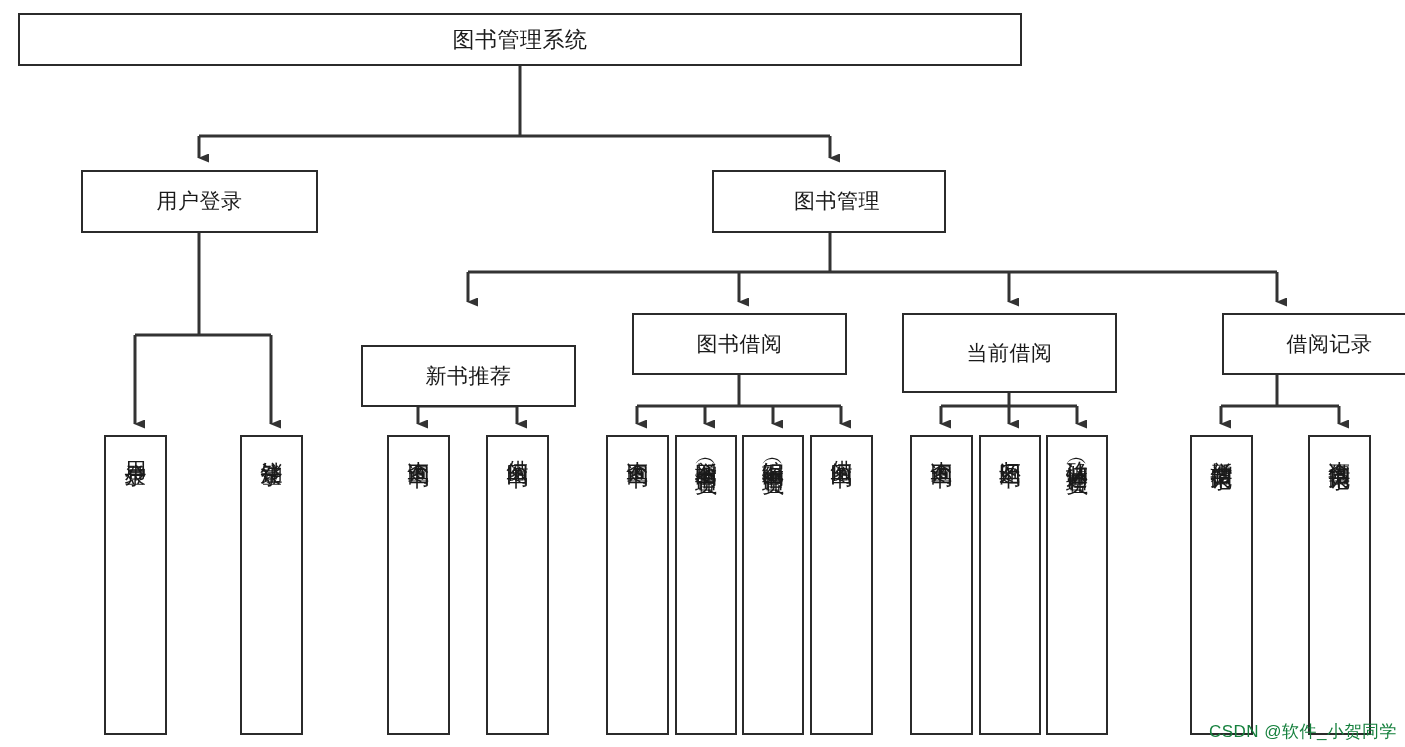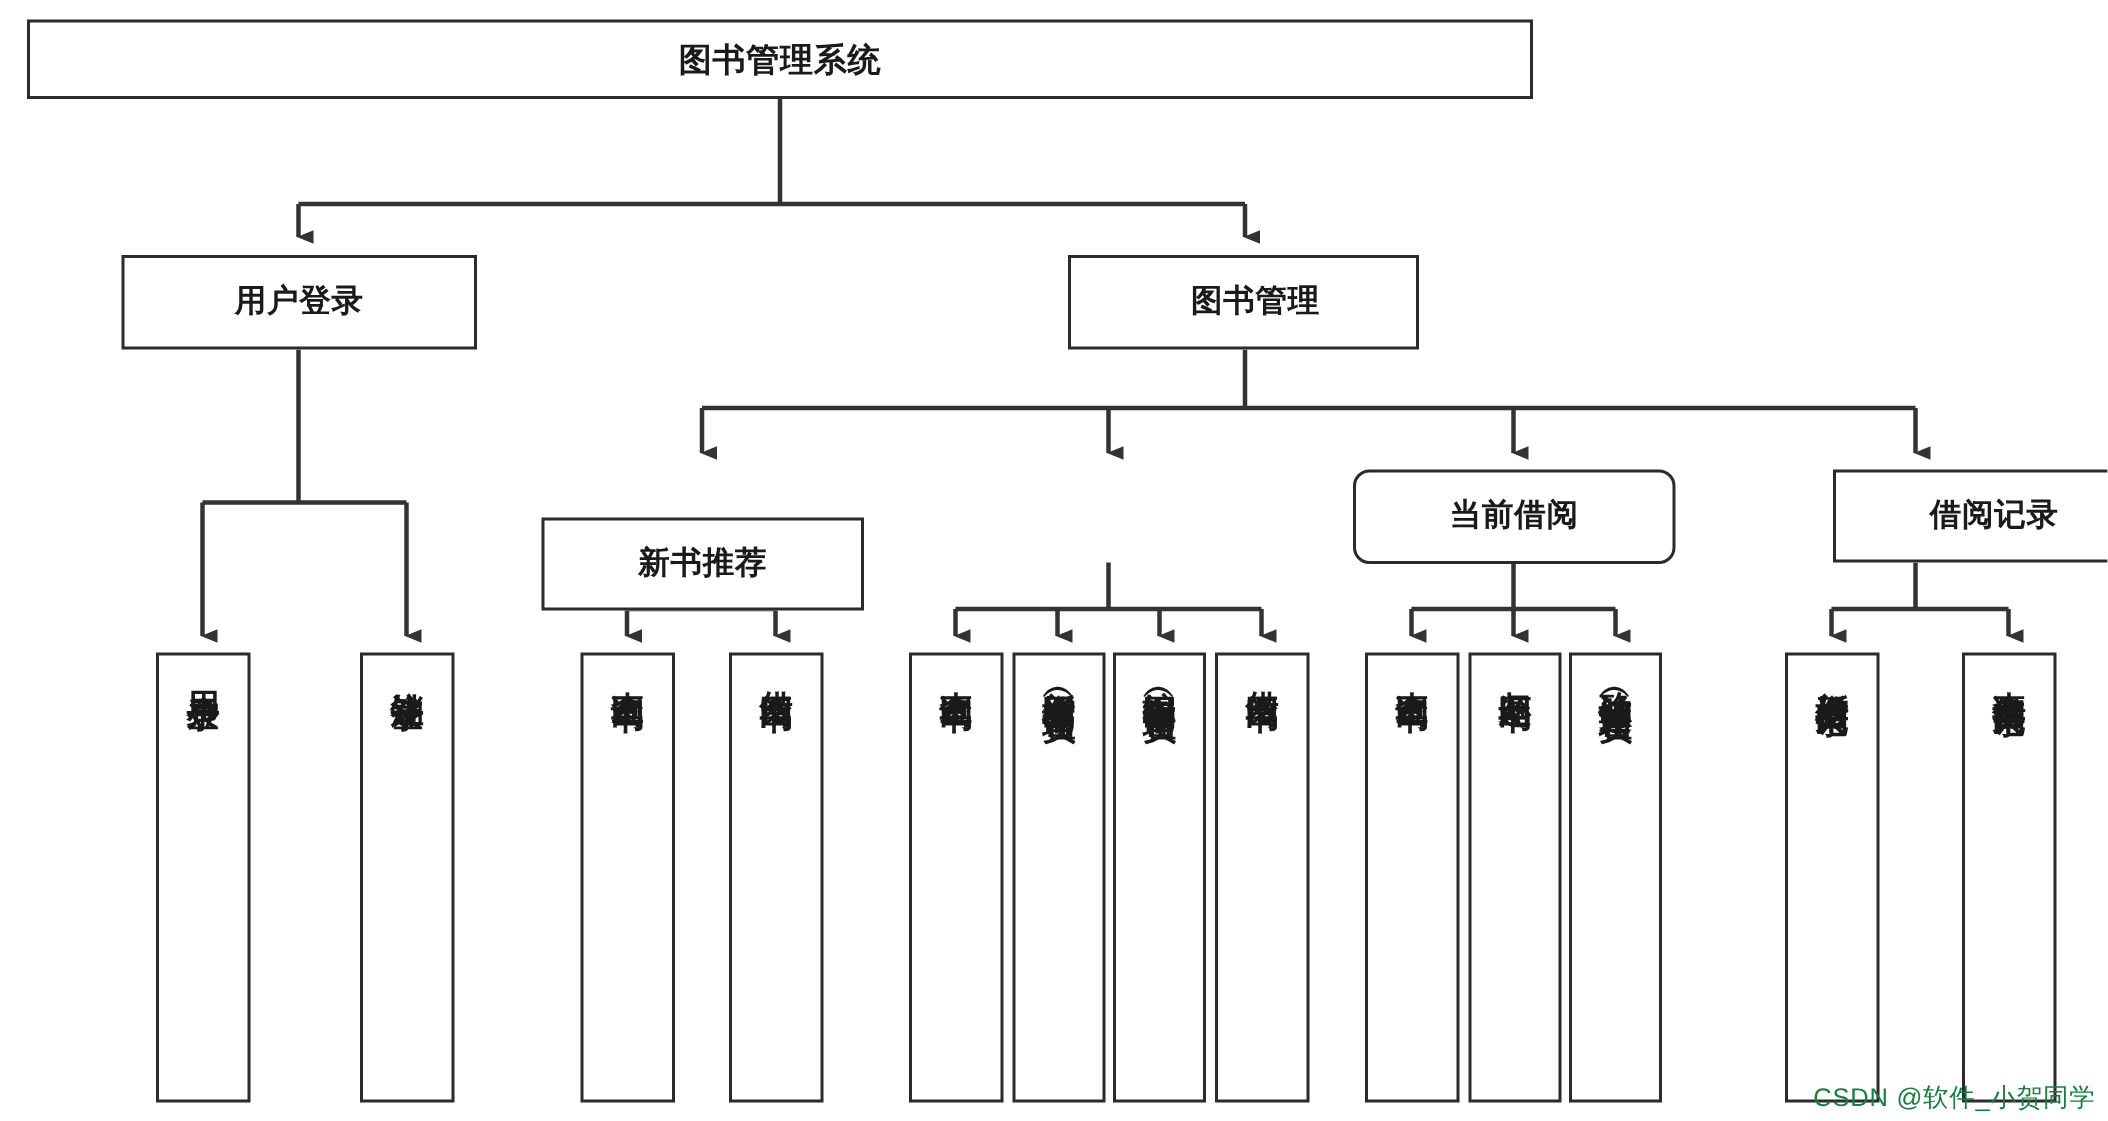--- a/index.html
+++ b/index.html
@@ -33,21 +33,20 @@
     display: flex;
     align-items: center;
     justify-content: center;
     color: #1a1a1a;
   }
   .node-label {
     display: block;
     text-align: right;
     line-height: 1.18;
     white-space: pre;
-    font-weight: bold;
   }
   .node.horizontal .node-label {
     font-size: 21px;
     letter-spacing: 0.5px;
   }
   .node.root .node-label {
     font-size: 22px;
     letter-spacing: 0.5px;
   }
   .node.vertical {
@@ -134,21 +133,24 @@
   <div class="node horizontal" style="left:81px; top:170px; width:237px; height:63px;">
     <span class="node-label">用户登录</span>
   </div>
   <div class="node horizontal" style="left:712px; top:170px; width:234px; height:63px;padding-left:16px;">
     <span class="node-label">图书管理</span>
   </div>
 
   <div class="node horizontal" style="left:361px; top:313px; width:215px; height:62px;margin-top:32px;">
     <span class="node-label">新书推荐</span>
   </div>
-  <div class="node horizontal" style="left:902px; top:313px; width:215px; height:63px;border-radius:11px;">
+  <div class="node horizontal" style="left:632px; top:313px; width:215px; height:62px;">
+    <span class="node-label">图书借阅</span>
+  </div>
+  <div class="node horizontal" style="left:902px; top:313px; width:215px; height:80px;">
     <span class="node-label">当前借阅</span>
   </div>
   <div class="node horizontal" style="left:1222px; top:313px; width:215px; height:62px;">
     <span class="node-label">借阅记录</span>
   </div>
 
   <div class="node vertical" style="left:104px; top:435px; width:63px; height:300px;">
     <span class="node-label">用户登录</span>
   </div>
   <div class="node vertical" style="left:240px; top:435px; width:63px; height:300px;">

